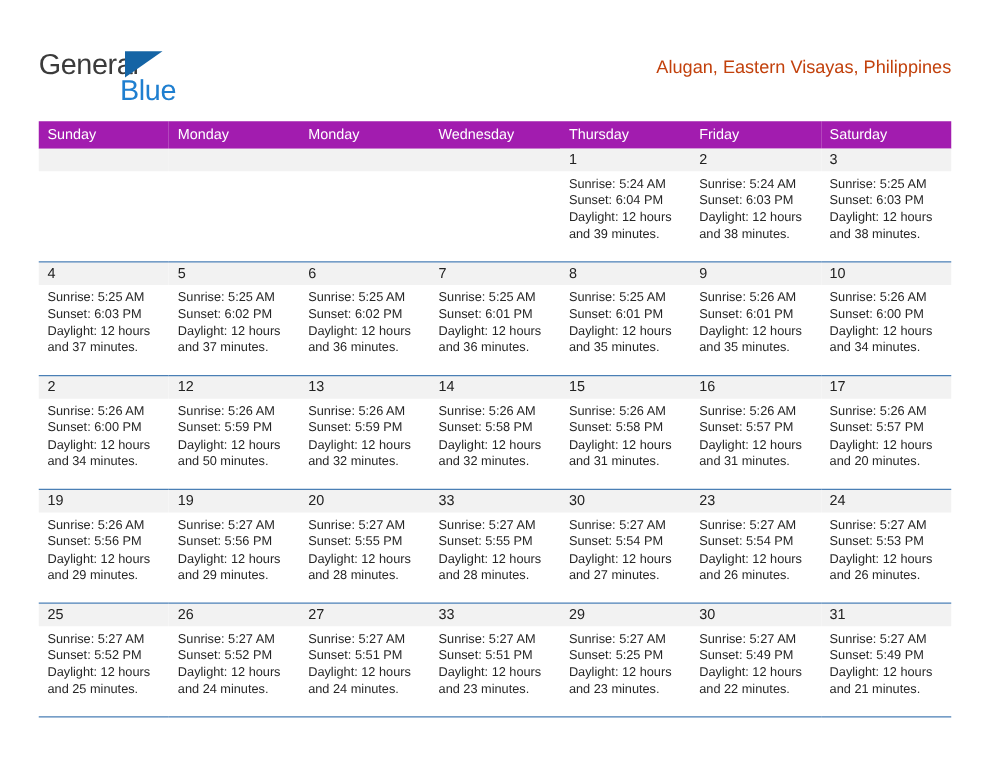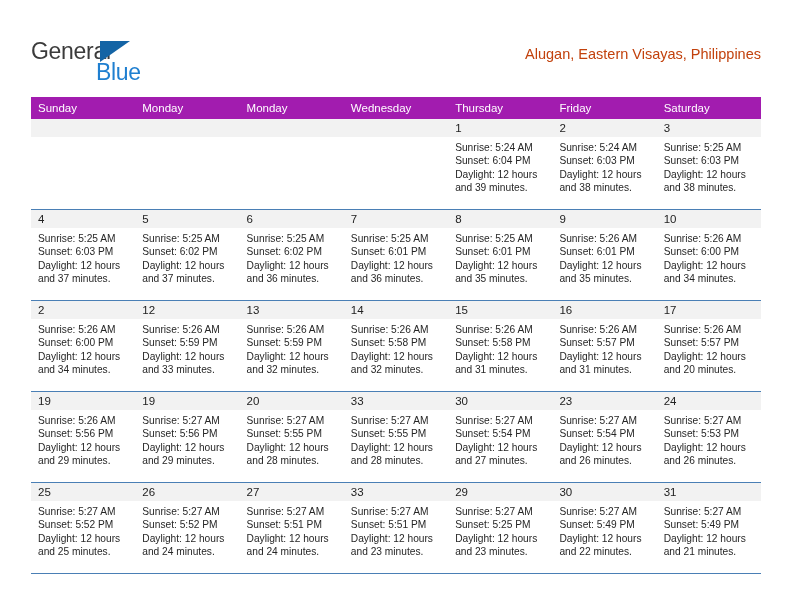--- a/index.html
+++ b/index.html
@@ -318,21 +318,21 @@
               </div>
             </div>
           </td>
           <td>
             <div class="cell-inner filled">
               <div class="daynum-band">12</div>
               <div class="cell-body">
                 <div>Sunrise: 5:26 AM</div>
                 <div>Sunset: 5:59 PM</div>
                 <div>Daylight: 12 hours</div>
-                <div>and 33 minutes.</div>
+                <div>and 50 minutes.</div>
               </div>
             </div>
           </td>
           <td>
             <div class="cell-inner filled">
               <div class="daynum-band">13</div>
               <div class="cell-body">
                 <div>Sunrise: 5:26 AM</div>
                 <div>Sunset: 5:59 PM</div>
                 <div>Daylight: 12 hours</div>

